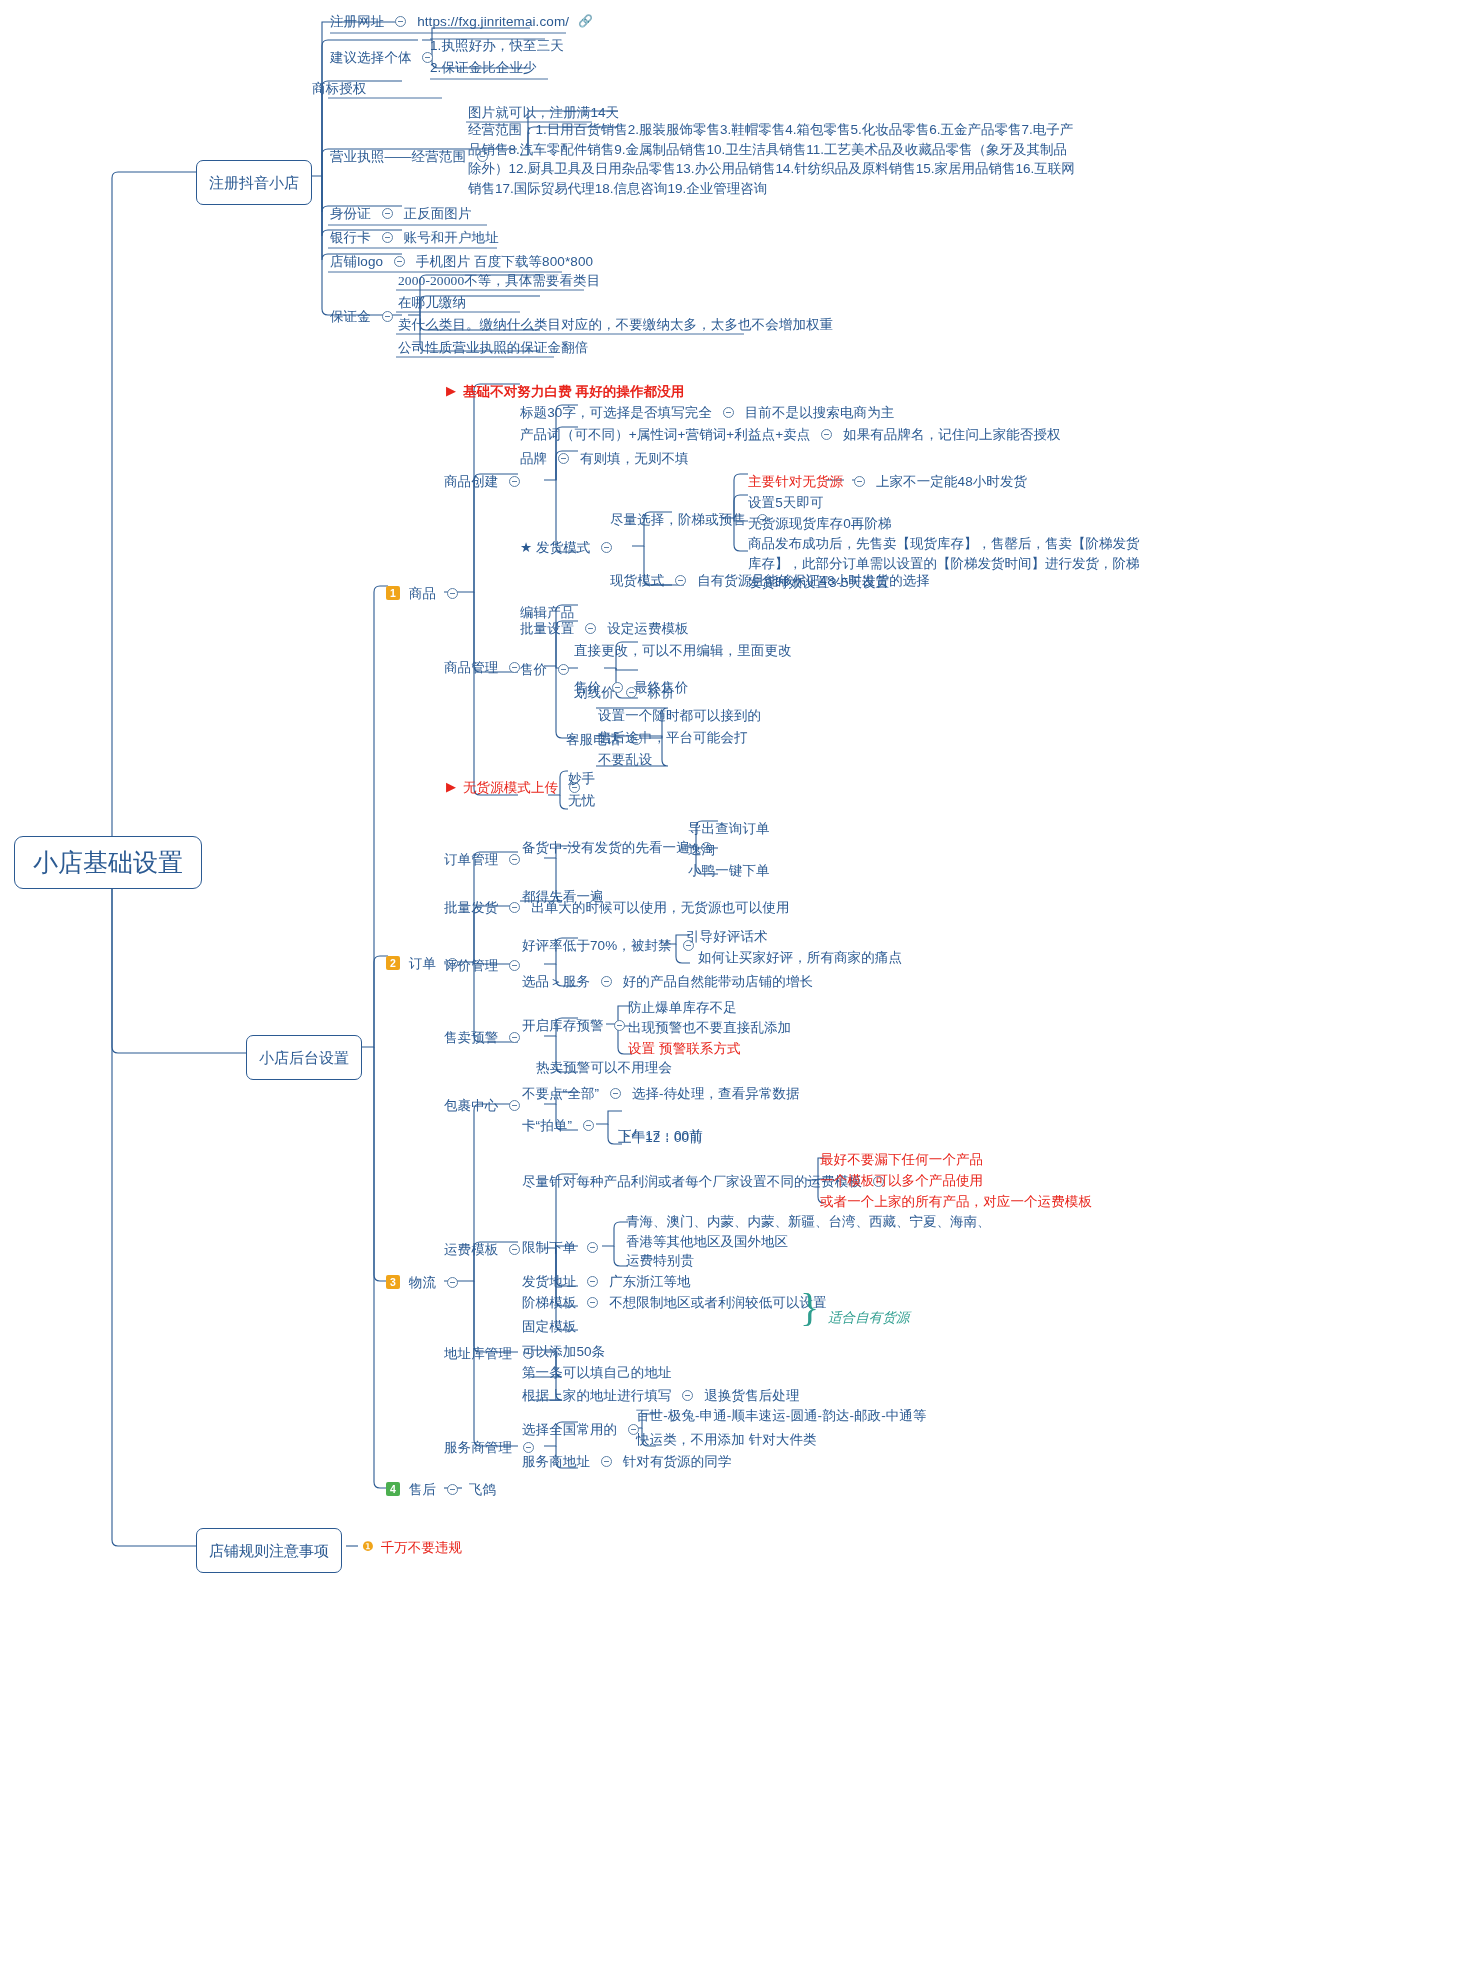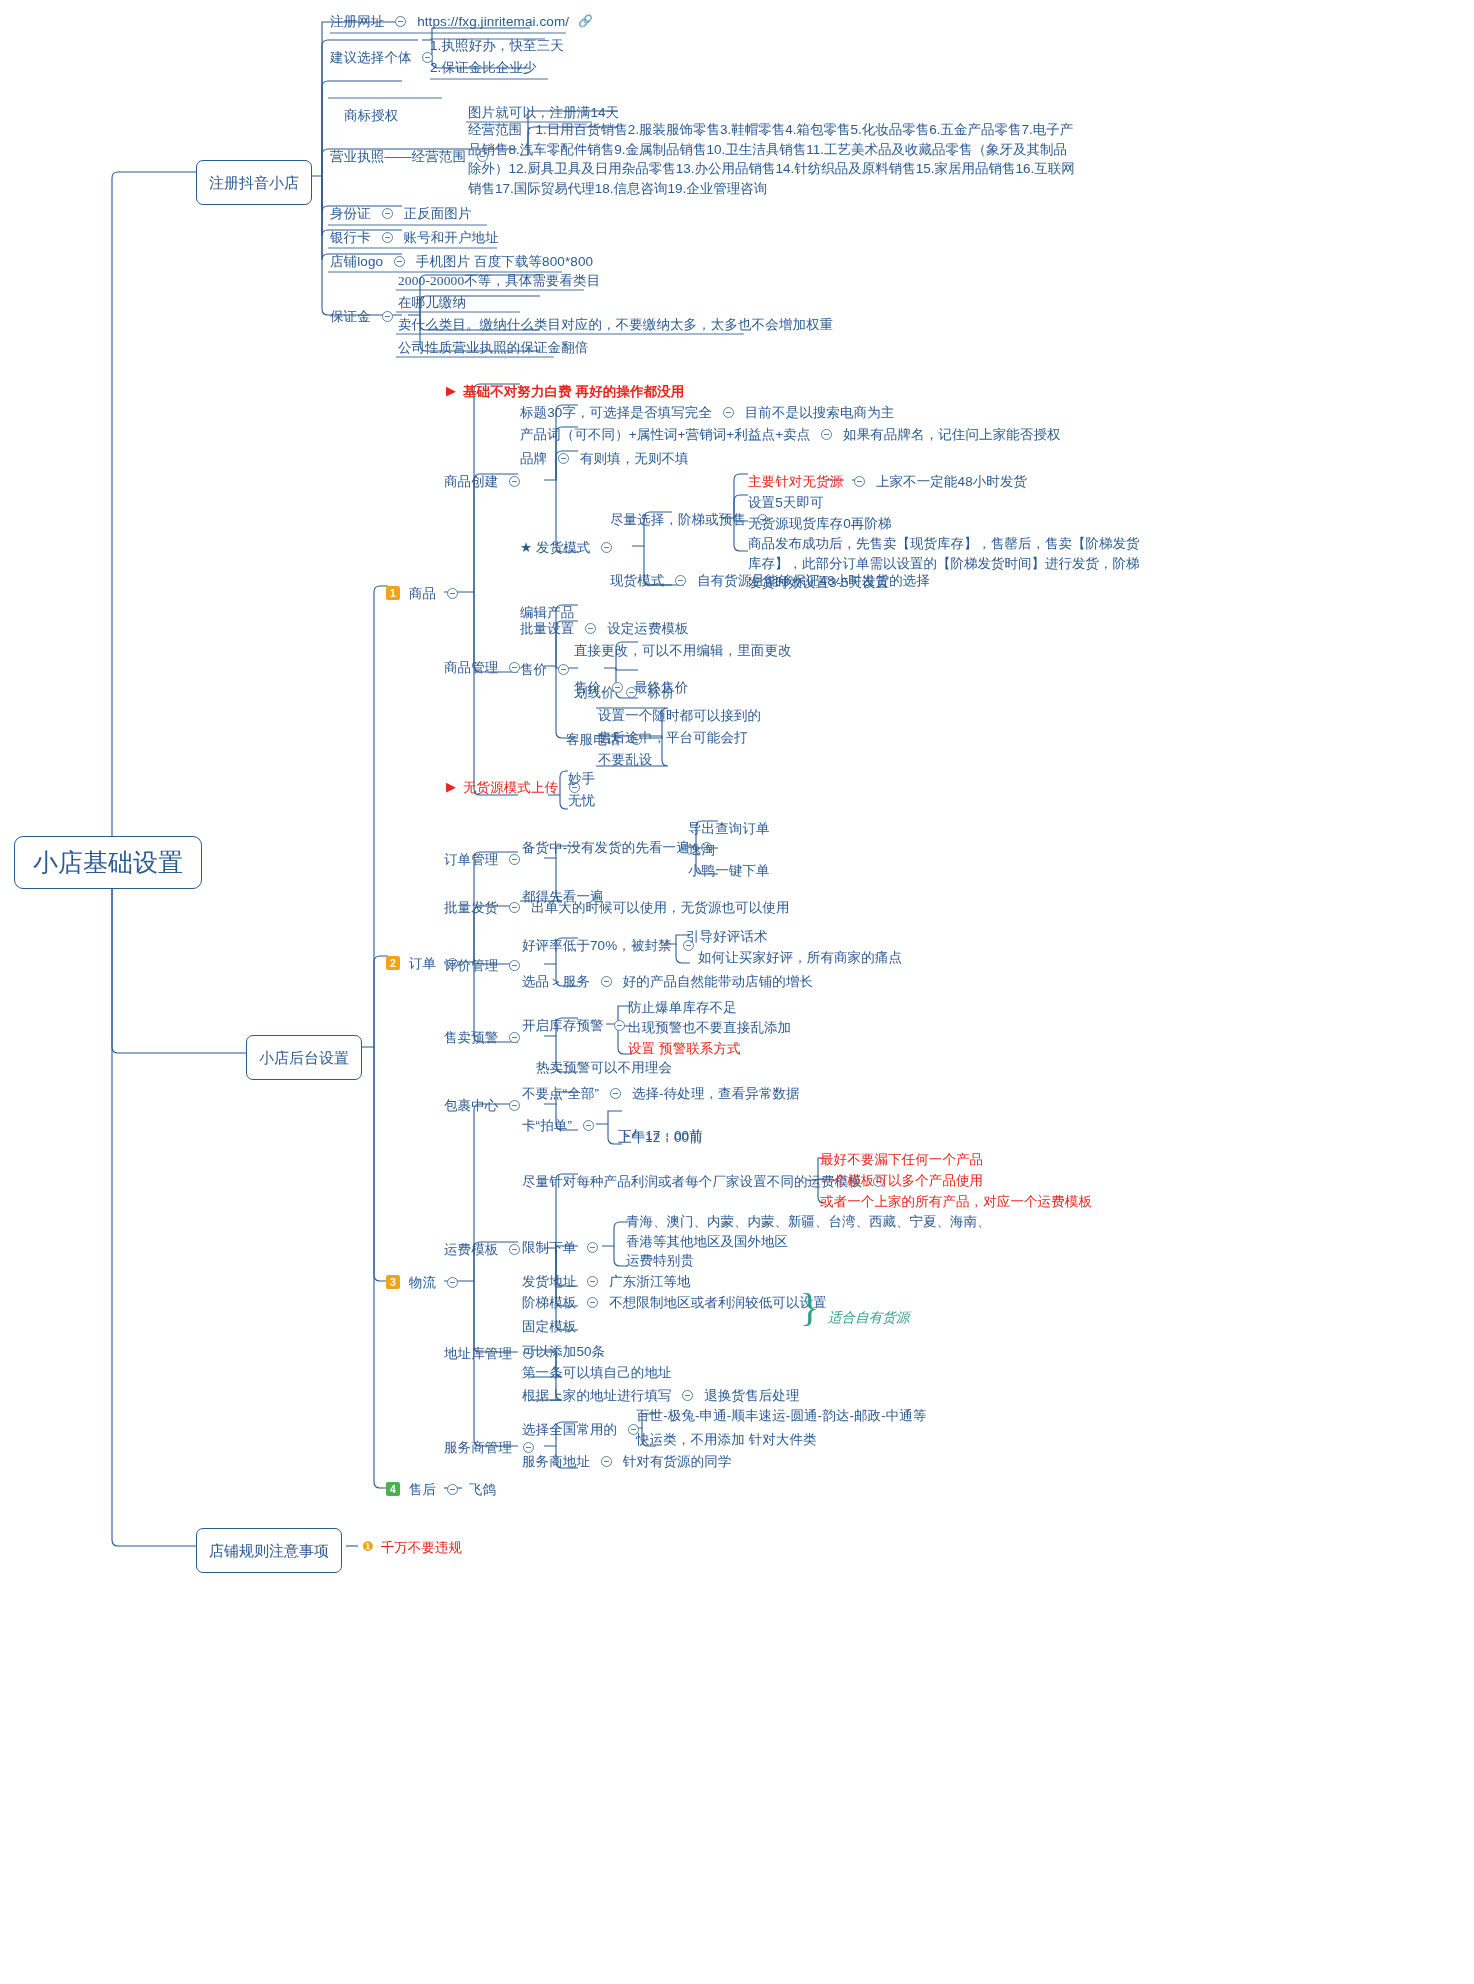--- a/index.html
+++ b/index.html
@@ -288,21 +288,21 @@
     <span class="txt">建议选择个体</span>
     <span class="cm"></span>
   </div>
   <div class="node" style="left:430px; top:36px;">
     <span class="txt">1.执照好办，快至三天</span>
   </div>
   <div class="node" style="left:430px; top:58px;">
     <span class="txt">2.保证金比企业少</span>
   </div>
 
-  <div class="node" style="left:344px; top:79px;margin-top:27px;">
+  <div class="node" style="left:312px; top:79px;">
     <span class="txt">商标授权</span>
   </div>
 
   <div class="node" style="left:330px; top:147px;">
     <span class="txt">营业执照——经营范围</span>
     <span class="cm"></span>
   </div>
   <div class="node" style="left:468px; top:103px;">
     <span class="txt">图片就可以，注册满14天</span>
   </div>

